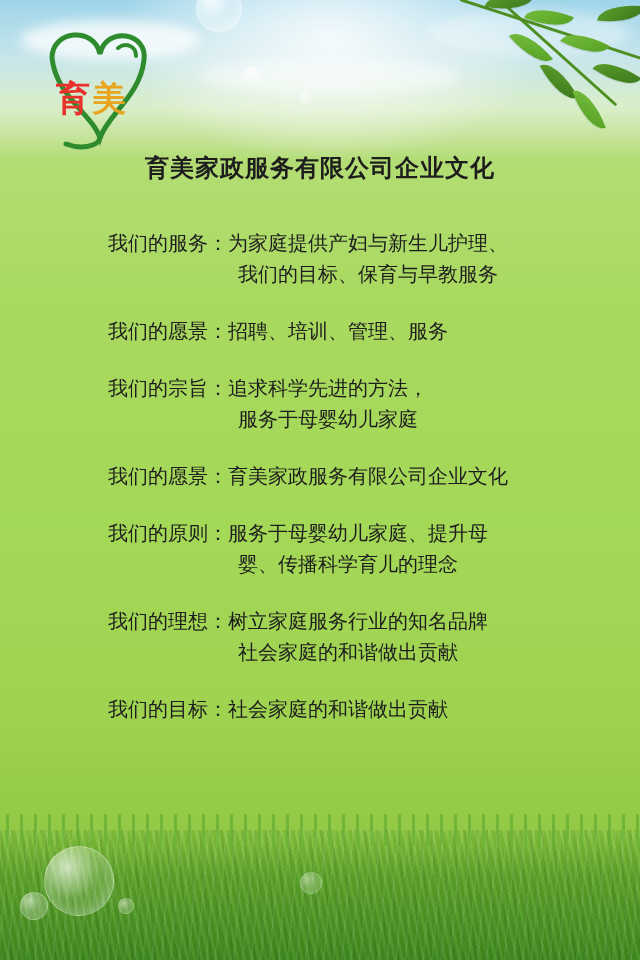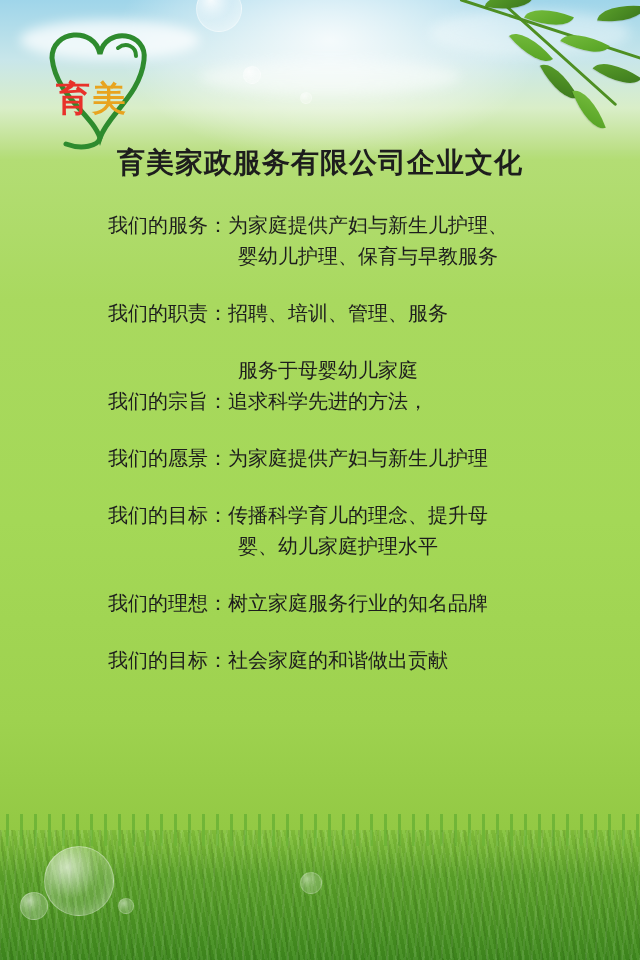--- a/index.html
+++ b/index.html
@@ -135,28 +135,28 @@
 
   
   .content {
     position: absolute;
     left: 0; top: 140px;
     width: 640px;
   }
   .title {
     text-align: center;
     font-family: "DejaVu Sans", sans-serif;
-    font-size: 28px;
+    font-size: 24px;
     font-weight: bold;
     color: #1d1d1d;
     letter-spacing: 1px;
-    margin-top: 4px;
+    margin-top: 12px;
   }
   .entries {
-    margin-top: 28px;
+    margin-top: 44px;
     padding-left: 108px;
     padding-right: 40px;
   }
   .entry {
     margin-bottom: 26px;
   }
   .entry .line {
     display: block;
     font-family: "DejaVu Sans", sans-serif;
     font-size: 20px;
@@ -209,43 +209,44 @@
     </div>
   </div>
 
   <div class="content">
     <div class="title">育美家政服务有限公司企业文化</div>
 
     <div class="entries">
 
       <div class="entry">
         <span class="line">我们的服务：为家庭提供产妇与新生儿护理、</span>
-        <span class="line indent">婴幼儿护理、保育与早教服务</span>
-      </div>
-
-      <div class="entry">
-        <span class="line">我们的职责：招聘、培训、管理、服务</span>
-      </div>
-
-      <div class="entry">
+        <span class="line indent">我们的目标、保育与早教服务</span>
+      </div>
+
+      <div class="entry">
+        <span class="line">我们的愿景：招聘、培训、管理、服务</span>
+      </div>
+
+      <div class="entry">
+        <span class="line">我们的宗旨：追求科学先进的方法，</span>
         <span class="line indent">服务于母婴幼儿家庭</span>
-        <span class="line">我们的宗旨：追求科学先进的方法，</span>
-      </div>
-
-      <div class="entry">
-        <span class="line">我们的愿景：为家庭提供产妇与新生儿护理</span>
-      </div>
-
-      <div class="entry">
-        <span class="line">我们的目标：传播科学育儿的理念、提升母</span>
-        <span class="line indent">婴、幼儿家庭护理水平</span>
+      </div>
+
+      <div class="entry">
+        <span class="line">我们的愿景：育美家政服务有限公司企业文化</span>
+      </div>
+
+      <div class="entry">
+        <span class="line">我们的原则：服务于母婴幼儿家庭、提升母</span>
+        <span class="line indent">婴、传播科学育儿的理念</span>
       </div>
 
       <div class="entry">
         <span class="line">我们的理想：树立家庭服务行业的知名品牌</span>
+        <span class="line indent">社会家庭的和谐做出贡献</span>
       </div>
 
       <div class="entry">
         <span class="line">我们的目标：社会家庭的和谐做出贡献</span>
       </div>
 
     </div>
   </div>
 
   <div class="grass">

